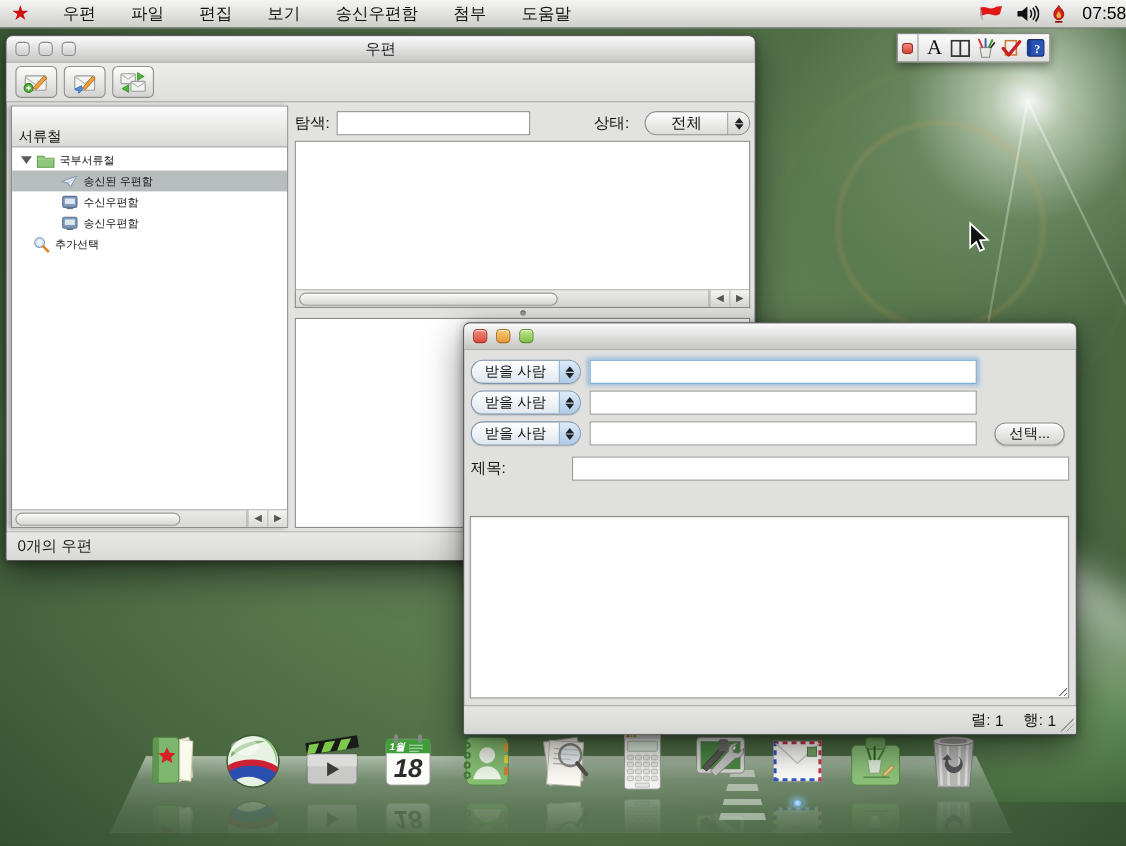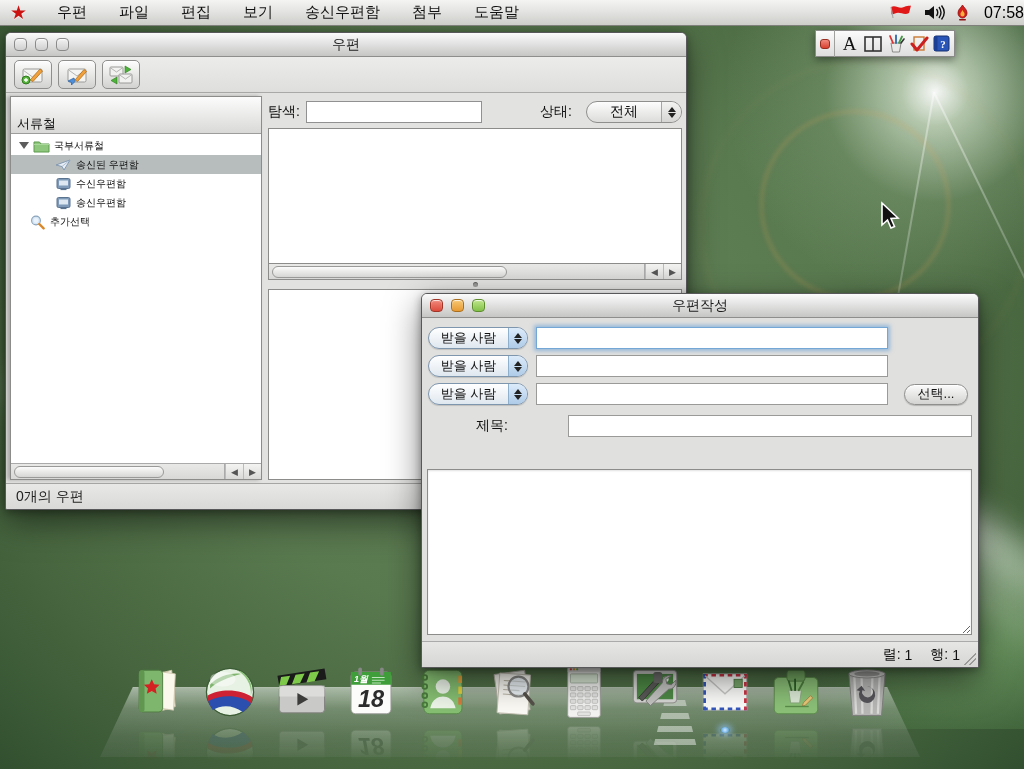--- a/index.html
+++ b/index.html
@@ -109,21 +109,21 @@
   .combo { width:100px; height:22px; border:1px solid #7e96ae; border-radius:11px; overflow:hidden;
     background:linear-gradient(180deg,#ffffff,#dfe7ef); display:flex; align-items:center;
     box-shadow:0 1px 1px rgba(0,0,0,.15); }
   .combo .val { flex:1; text-align:center; font-size:13px; color:#111; }
   .combo .stepper { background:linear-gradient(180deg,#dcebfa,#aecbe8); border-left:1px solid #8fb0cc; width:19px; }
   .cfield { height:22px; border:1px solid #9a9a98; background:#fff; margin-left:8px; font-size:13px; padding:0 4px; }
   .cfield.focused { border:1px solid #74a7d6; box-shadow:0 0 4px 2px rgba(110,165,215,.65); }
   .pill-btn { width:64px; height:21px; border:1px solid #8f8f8d; border-radius:11px; font-size:13px; color:#111;
     background:linear-gradient(180deg,#fbfbfb,#d3d3d1); display:flex; align-items:center; justify-content:center;
     box-shadow:inset 0 1px 0 #fff, 0 1px 1px rgba(0,0,0,.2); }
-  .subject-label { font-size:14px; color:#111;margin-left:48px; }
+  .subject-label { font-size:14px; color:#111; }
   .compose-textarea { position:absolute; left:5px; right:6px; top:150px; bottom:32px;
     border:1px solid #8c8c8a; background:#fff; box-shadow:inset 0 1px 2px rgba(0,0,0,.12); }
   .compose-footer { position:absolute; left:0; right:0; bottom:0; height:26px; border-top:1px solid #aaa;
     background:linear-gradient(180deg,#e6e6e4,#d6d6d4); display:flex; align-items:center; justify-content:flex-end;
     font-size:14px; color:#111; padding-right:18px; gap:4px; }
   .grip { position:absolute; right:2px; bottom:2px; width:13px; height:13px;
     background:linear-gradient(135deg, transparent 0 52%, #9a9a98 52% 58%, transparent 58% 72%, #9a9a98 72% 78%, transparent 78%); }
 
   
   .palette { position:absolute; left:815px; top:30px; width:140px; height:27px; z-index:40;
@@ -320,21 +320,20 @@
     </div>
   </div>
 
   <div class="mail-statusbar">
     <span>0개의 우편</span>
   </div>
 </div>
 
 <div class="window" id="compose-win">
   <div class="titlebar">
-    <span class="title-text">우편작성</span>
     <div class="wbtn red"></div>
     <div class="wbtn orange"></div>
     <div class="wbtn green"></div>
   </div>
   <div class="compose-body">
     <div class="crow" style="top:8px">
       <div class="combo">
         <span class="val">받을 사람</span>
         <div class="stepper">
             <span class="up"></span>

